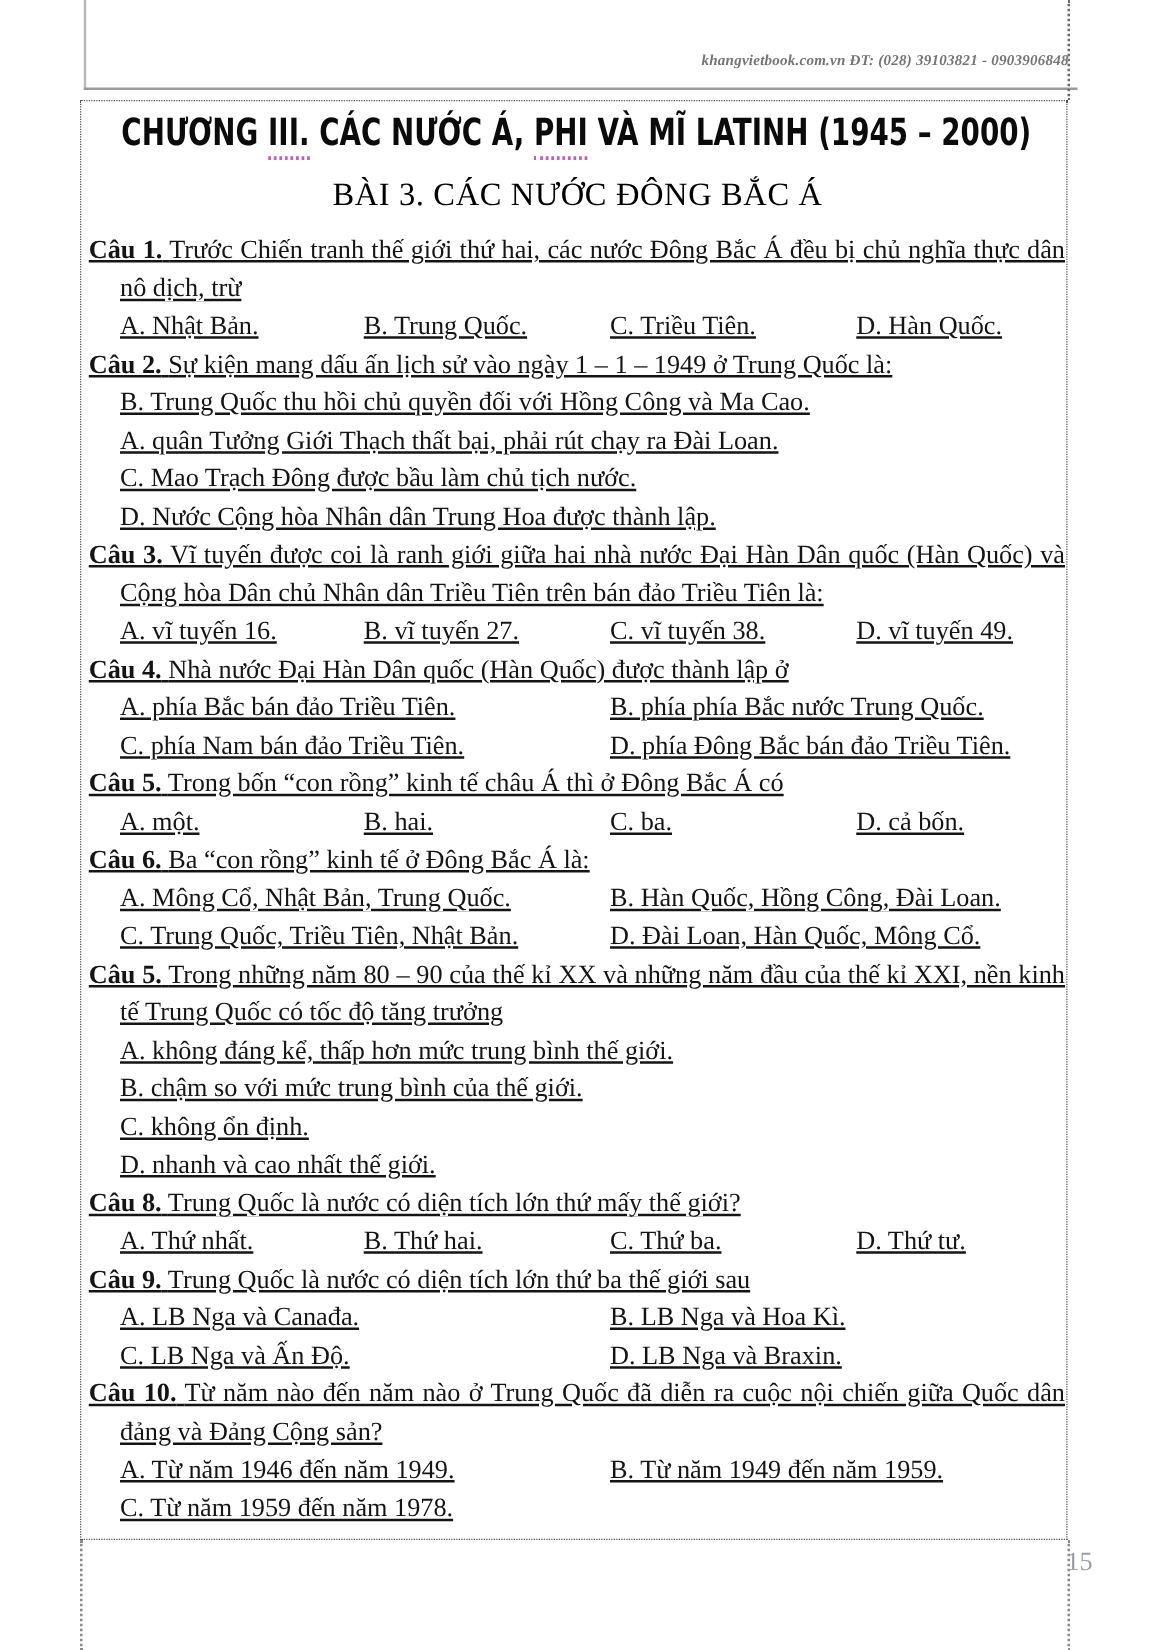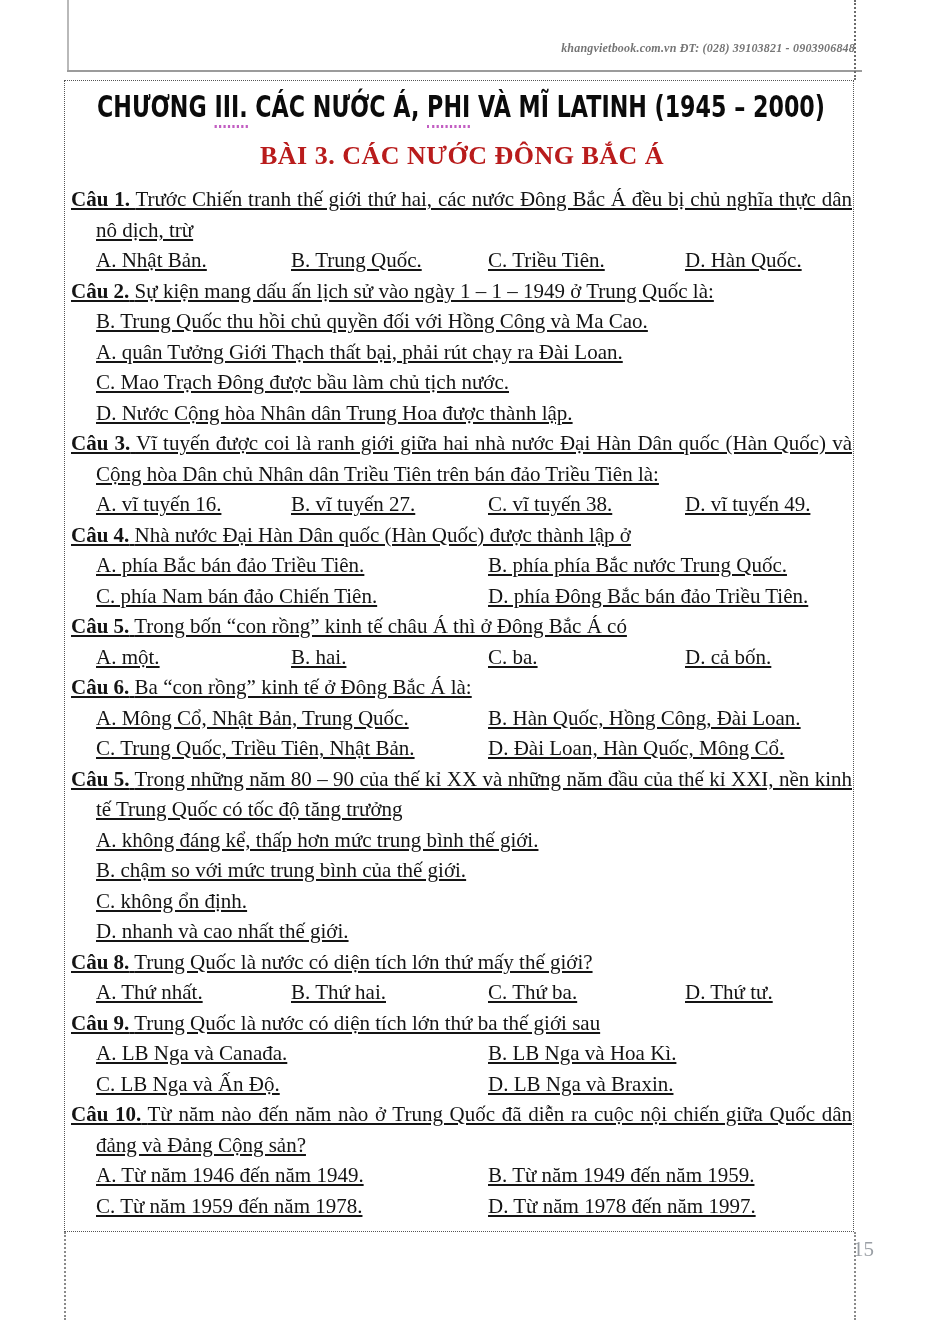--- a/index.html
+++ b/index.html
@@ -53,23 +53,23 @@
     font-family: "DejaVu Sans", "Liberation Sans", sans-serif;
     font-weight: bold; font-size: 30px; line-height: 42px;
     color: #0b0b0b;
   }
   .squiggle { border-bottom: 3px dotted #c25ec2; padding-bottom: 1px; }
 
   
   .lesson-title {
     margin-top: 11px;
     text-align: center;
-    font-weight: bold; font-size: 26px; line-height: 34px;
+    font-weight: normal; font-size: 26px; line-height: 34px;
     letter-spacing: 0.5px;
-    color: #b91c1c;
+    color: #000000;
   }
 
   
   .questions { margin-top: 11px; font-size: 21px; line-height: 30.5px; text-decoration: underline; }
   .qtext {
     margin: 0;
     text-align: justify;
     padding-left: 25px; text-indent: -25px;
     padding-right: 1px;
   }
@@ -131,21 +131,21 @@
         <span class="opt">C. vĩ tuyến 38.</span>
         <span class="opt">D. vĩ tuyến 49.</span>
       </div>
     </div>
 
     <div class="question">
       <p class="qtext"><b class="qlabel">Câu 4.</b> <span>Nhà nước Đại Hàn Dân quốc (Hàn Quốc) được thành lập ở</span></p>
       <div class="options cols2">
         <span class="opt">A. phía Bắc bán đảo Triều Tiên.</span>
         <span class="opt">B. phía phía Bắc nước Trung Quốc.</span>
-        <span class="opt">C. phía Nam bán đảo Chiến Tiên.</span>
+        <span class="opt">C. phía Nam bán đảo Triều Tiên.</span>
         <span class="opt">D. phía Đông Bắc bán đảo Triều Tiên.</span>
       </div>
     </div>
 
     <div class="question">
       <p class="qtext"><b class="qlabel">Câu 5.</b> <span>Trong bốn “con rồng” kinh tế châu Á thì ở Đông Bắc Á có</span></p>
       <div class="options cols4">
         <span class="opt">A. một.</span>
         <span class="opt">B. hai.</span>
         <span class="opt">C. ba.</span>
@@ -192,18 +192,17 @@
         <span class="opt">D. LB Nga và Braxin.</span>
       </div>
     </div>
 
     <div class="question">
       <p class="qtext"><b class="qlabel">Câu 10.</b> <span>Từ năm nào đến năm nào ở Trung Quốc đã diễn ra cuộc nội chiến giữa Quốc dân đảng và Đảng Cộng sản?</span></p>
       <div class="options cols2">
         <span class="opt">A. Từ năm 1946 đến năm 1949.</span>
         <span class="opt">B. Từ năm 1949 đến năm 1959.</span>
         <span class="opt">C. Từ năm 1959 đến năm 1978.</span>
-        <span class="opt">D. Từ năm 1978 đến năm 1997.</span>
       </div>
     </div>
 
   </div>
 </div>
 
 </body></html>

